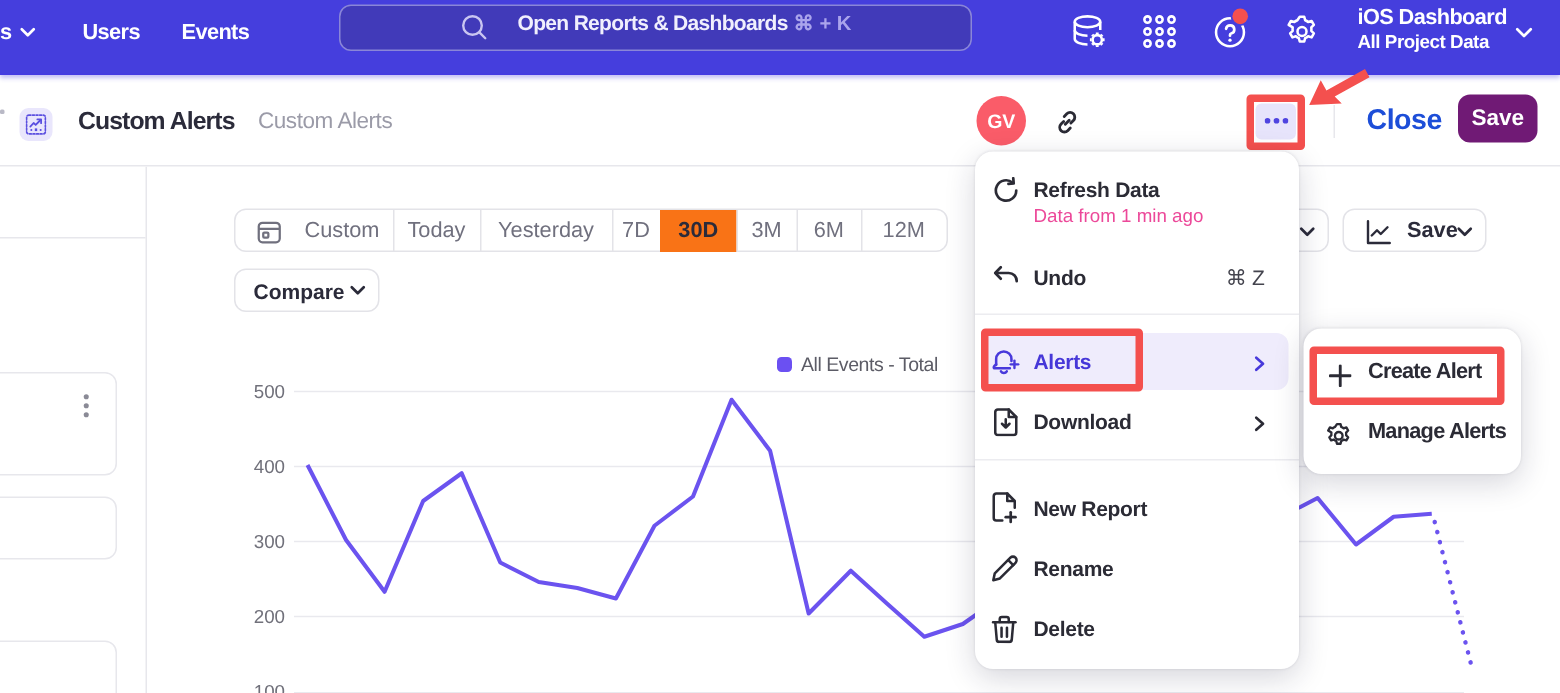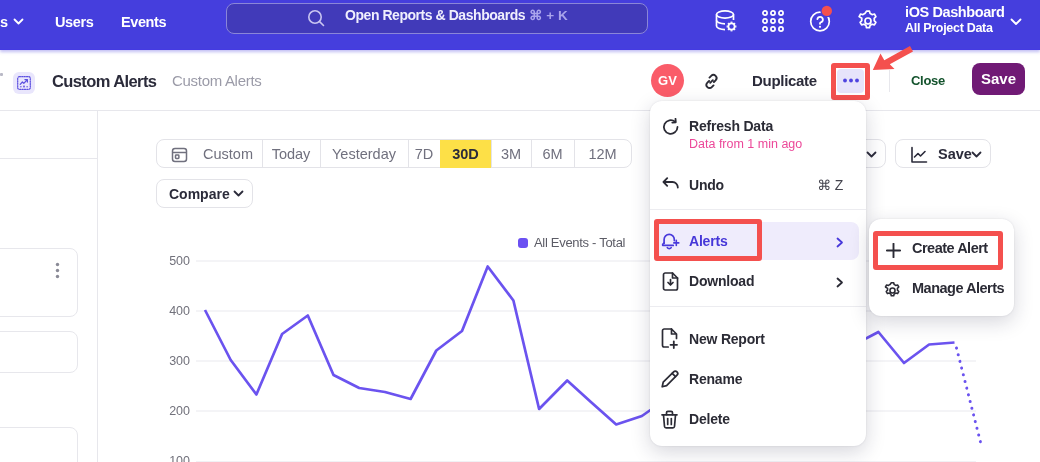--- a/index.html
+++ b/index.html
@@ -43,21 +43,21 @@
 #sline { position:absolute; left:0; top:158px; width:97px; height:1px; background:#e7e7ec; }
 .scard { position:absolute; left:-20px; width:98px; background:#fff;
   border:1px solid #e7e7ec; border-radius:8px; }
 
 
 #daterange { position:absolute; left:156px; top:139px; width:476px; height:29px;
   border:1px solid #e3e3e8; border-radius:8px; background:#fff; }
 #daterange .seg { position:absolute; top:0; height:28px; line-height:28px; text-align:center;
   font-size:14.5px; color:#70707e; font-weight:400; }
 #daterange .sep { position:absolute; top:0; width:1px; height:28px; background:#e3e3e8; }
-#daterange #seg30 { background:#fde047; font-weight:700; color:#2b2b3a; }
+#daterange #seg30 { background:#f97316; font-weight:700; color:#2b2b3a; }
 #comparebtn { position:absolute; left:156px; top:179px; width:97px; height:29px;
   border:1px solid #e3e3e8; border-radius:8px; background:#fff; }
 #hiddenbtn { position:absolute; left:789px; top:139px; width:97px; height:29px;
   border:1px solid #e3e3e8; border-radius:8px; background:#fff; }
 #linebtn { position:absolute; left:895px; top:139px; width:96px; height:29px;
   border:1px solid #e3e3e8; border-radius:8px; background:#fff; }
 .btntext { font-size:14.5px; font-weight:700; color:#2b2b3a; }
 
 
 #legend { position:absolute; left:518px; top:236px; }
@@ -184,31 +184,30 @@
         <rect x="6.2" y="9.6" width="1.6" height="1.8"></rect>
       </g>
     </svg>
   </div>
   <div class="htext" style="left:52px; font-size:16.5px; font-weight:700; color:#2b2b3a; letter-spacing:-0.6px;">Custom Alerts</div>
   <div class="htext" style="left:172px; font-size:15px; color:#9b9ba8;">Custom Alerts</div>
   <div id="gv">GV</div>
   <svg class="abs" style="left:703px;top:22px" width="17" height="17" viewBox="0 0 17 17" fill="none" stroke="#2b2b35" stroke-width="1.9" stroke-linecap="round">
     <path d="M7.2,9.8 L9.8,7.2 M6.1,8 L4.4,9.7 a3.1,3.1 0 0 0 4.4,4.4 l1.7,-1.7 M10.9,9 l1.7,-1.7 a3.1,3.1 0 0 0 -4.4,-4.4 L6.5,4.6"></path>
   </svg>
-  <div class="htext" style="left:752px; font-size:15px; font-weight:700; color:#2b2b3a;">Duplicate</div>
   <div id="dotsbtn">
     <svg class="abs" style="left:6px;top:9px" width="16" height="5">
       <circle cx="2" cy="2.5" r="1.9" fill="#4f44e0"></circle>
       <circle cx="8" cy="2.5" r="1.9" fill="#4f44e0"></circle>
       <circle cx="14" cy="2.5" r="1.9" fill="#4f44e0"></circle>
     </svg>
   </div>
   <div id="redbox1"></div>
   <div id="hdivider"></div>
-  <div class="htext" style="left:911px; font-size:13px; font-weight:700; color:#14532d;">Close</div>
+  <div class="htext" style="left:911px; font-size:19px; font-weight:700; color:#1d4ed8;">Close</div>
   <div id="savebtn">Save</div>
 </div>
 
 <div id="nav">
   <div class="navlink" style="left:0px;">s</div>
   <svg class="abs" style="left:13px;top:18px" width="11" height="8" viewBox="0 0 11 8" fill="none" stroke="#fff" stroke-width="1.8" stroke-linecap="round" stroke-linejoin="round">
     <polyline points="1.5,1.5 5.5,5.5 9.5,1.5"></polyline>
   </svg>
   <div class="navlink" style="left:121px;">Events</div>
   <div class="navlink" style="left:55px;">Users</div>

